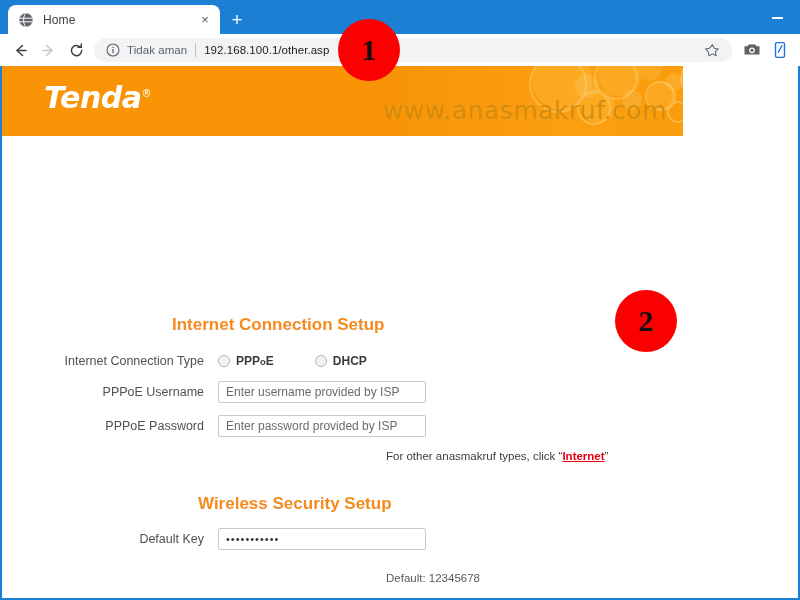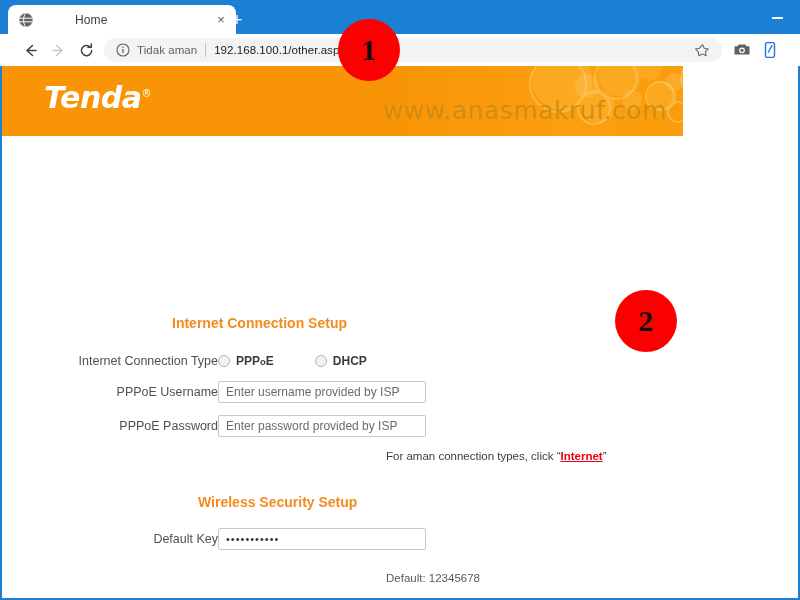--- a/index.html
+++ b/index.html
@@ -51,27 +51,26 @@
     display: block;
     width: 11px; height: 2px;
     background: #ffffff;
     margin-top: 6px;
   }
 
   
   .tab {
     position: absolute;
     left: 8px; top: 5px;
-    width: 228px; height: 29px;
+    width: 212px; height: 29px;
     background: #ffffff;
     border-radius: 8px 8px 0 0;
     display: flex;
     align-items: center;
     padding: 0 6px 0 10px;
-    gap: 32px;
   }
   .tab-favicon {
     width: 16px; height: 16px;
     flex: 0 0 16px;
     margin-right: 9px;
     display: block;
   }
   .tab-title {
     flex: 1 1 auto;
     font-size: 12px;
@@ -101,21 +100,21 @@
   }
 
   
   .toolbar {
     position: absolute;
     left: 0; top: 34px;
     width: 800px; height: 32px;
     background: #ffffff;
     display: flex;
     align-items: center;
-    padding: 0 16px;
+    padding: 0 6px;
   }
   .nav-btn {
     width: 28px; height: 28px;
     flex: 0 0 28px;
     display: flex; align-items: center; justify-content: center;
   }
   .nav-btn svg { display: block; }
 
   .omnibox {
     flex: 1 1 auto;
@@ -223,37 +222,38 @@
   
   .page-body {
     position: relative;
     width: 796px;
     height: 462px;
     background: #ffffff;
   }
 
   .section-title {
     position: absolute;
-    font-size: 14px;
+    font-size: 17px;
     font-weight: bold;
     color: #f58a1f;
     white-space: nowrap;
   }
   #sec-internet { left: 170px; top: 179px; }
   #sec-wireless { left: 196px; top: 358px; }
 
   .form-row {
     position: absolute;
     display: flex;
     align-items: center;
     height: 22px;
   }
   .field-label {
     width: 216px;
     text-align: right;
+    padding-right: 14px;
     font-size: 12.5px;
     color: #4d5156;
     white-space: nowrap;
   }
 
   .radio-group { display: flex; align-items: center; gap: 15px; }
   .radio-opt {
     display: flex;
     align-items: center;
     margin-right: 26px;
@@ -489,21 +489,21 @@
           <div class="field-label">PPPoE Password</div>
           <input class="text-input" type="text" value="" placeholder="Enter password provided by ISP" style="">
         </div>
 
         <div class="form-row" style="left:0px; top:245px;">
           <div class="field-label">PPPoE Username</div>
           <input class="text-input" type="text" value="" placeholder="Enter username provided by ISP" style="">
         </div>
 
         <div class="hint-line" id="hint-advanced">
-          <span>For aman connection types, click “</span><a class="adv-link" href="#">Internet</a><span>”</span>
+          <span>For other anasmakruf types, click “</span><a class="adv-link" href="#">Internet</a><span>”</span>
         </div>
 
         <div class="section-title" id="sec-wireless">Wireless Security Setup</div>
 
         <div class="form-row" style="left:0px; top:392px;">
           <div class="field-label">Default Key</div>
           <input class="text-input pw-input" type="text" value="•••••••••••" style="">
         </div>
 
         <div class="hint-line" id="hint-default">Default: 12345678</div>

